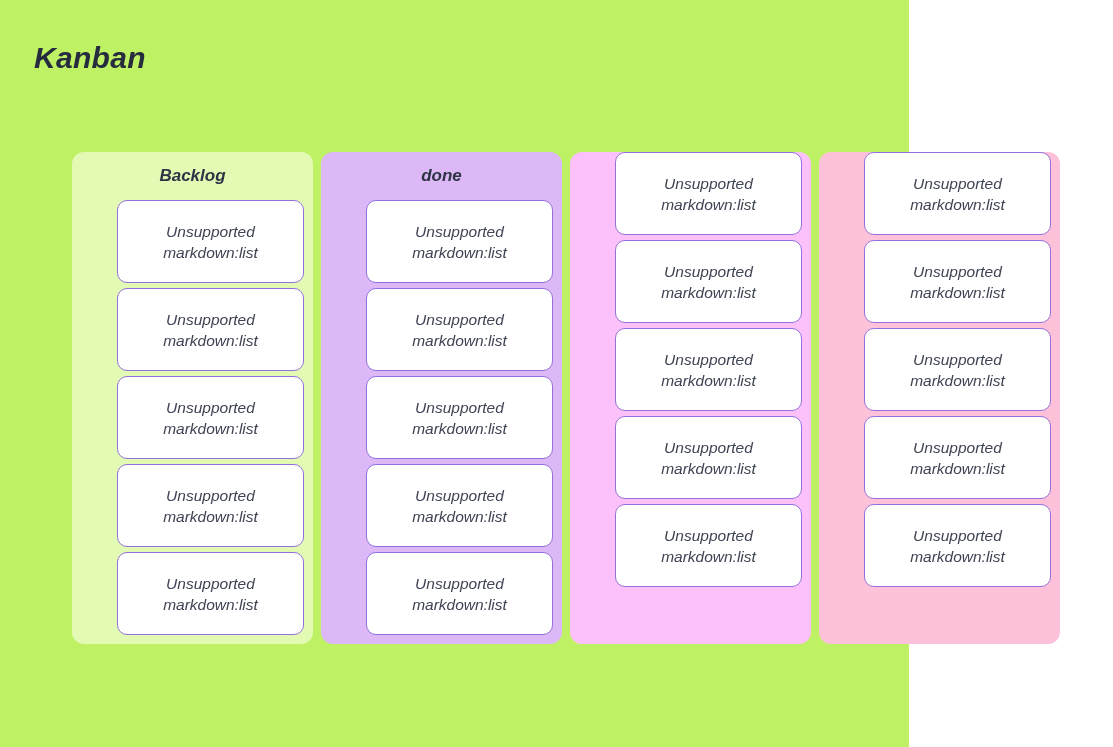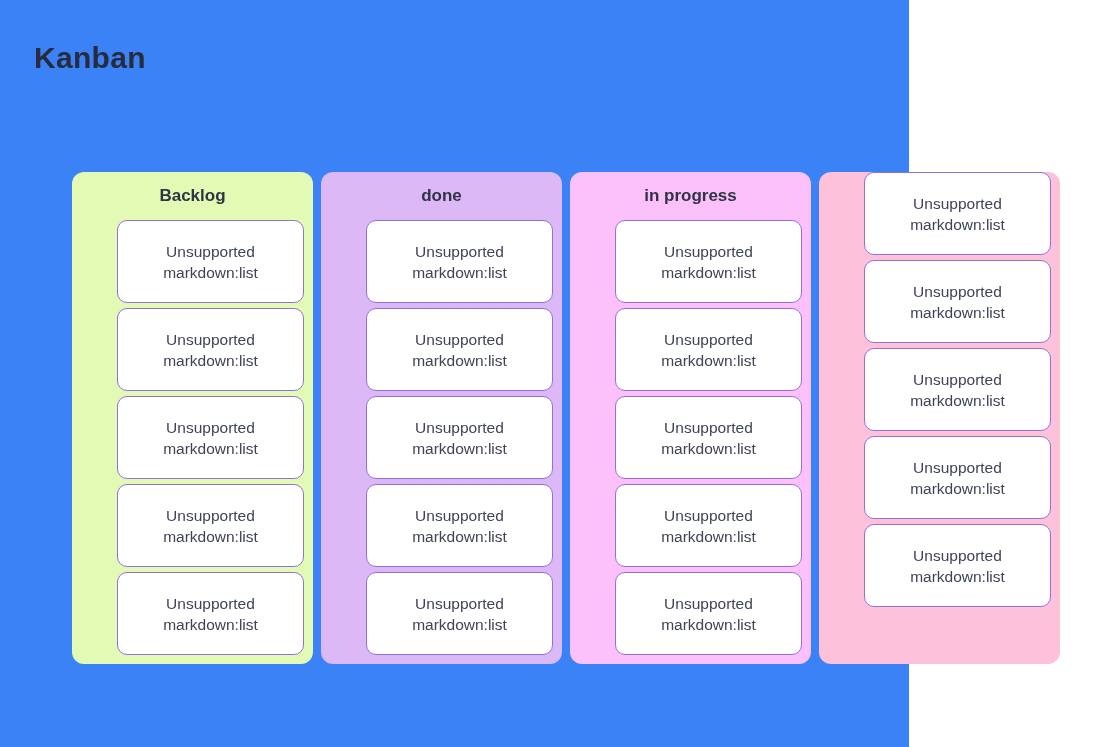--- a/index.html
+++ b/index.html
@@ -8,35 +8,36 @@
     background: #ffffff;
     width: 1113px;
     height: 747px;
     font-family: "Liberation Sans", "DejaVu Sans", sans-serif;
     overflow: hidden;
   }
   .page {
     position: relative;
     width: 909px;
     height: 747px;
-    background: #3b82f6;
+    background: #bef264;
+    font-style: italic;
   }
   .page-title {
     position: absolute;
     left: 34px;
     top: 41px;
     font-size: 30px;
     font-weight: bold;
     letter-spacing: 0.3px;
     color: #262c3e;
   }
   .board {
     position: absolute;
     left: 72px;
-    top: 172px;
+    top: 152px;
     display: flex;
     gap: 8px;
   }
   .column {
     width: 241px;
     border-radius: 12px;
     padding-bottom: 9px;
     box-sizing: border-box;
   }
   .column-header {
@@ -122,21 +123,20 @@
             <div>Unsupported</div>
             <div>markdown:list</div>
           </div>
           <div class="card">
             <div>Unsupported</div>
             <div>markdown:list</div>
           </div>
         </div>
       </div>
       <div class="column" style="background: rgb(252, 193, 250);">
-        <div class="column-header">in progress</div>
         <div class="cards">
           <div class="card">
             <div>Unsupported</div>
             <div>markdown:list</div>
           </div>
           <div class="card">
             <div>Unsupported</div>
             <div>markdown:list</div>
           </div>
           <div class="card">

